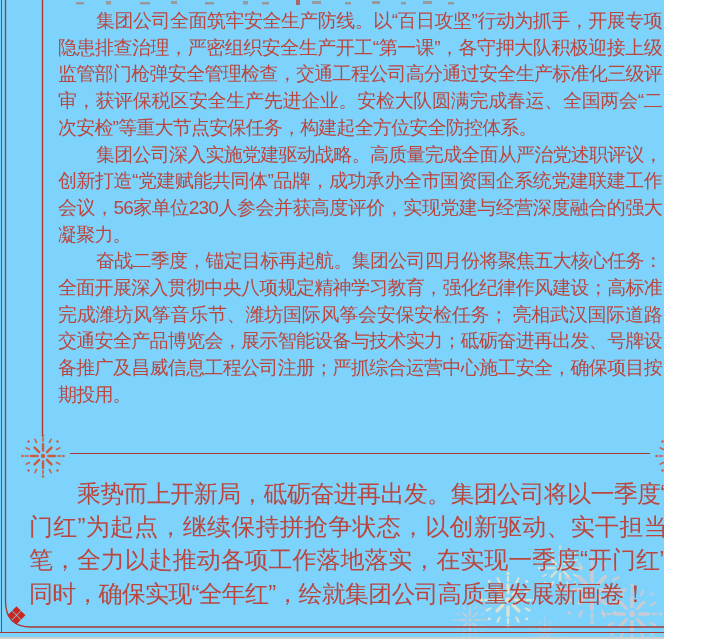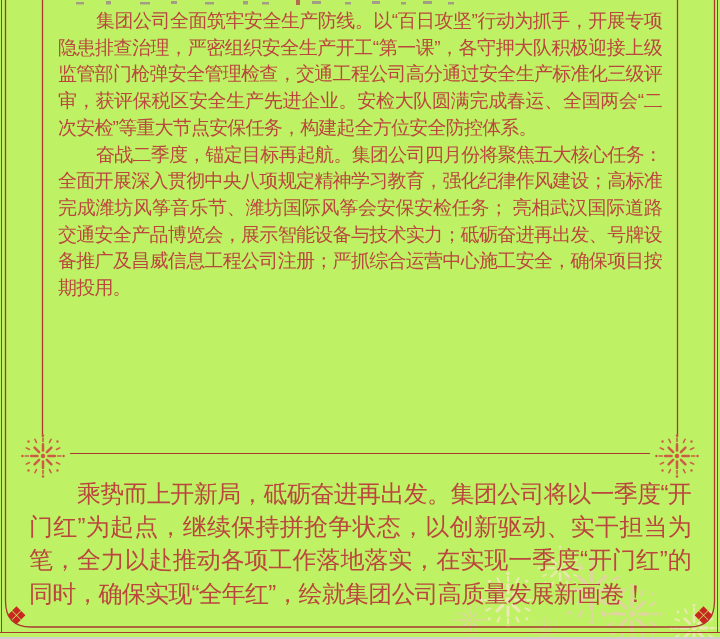--- a/index.html
+++ b/index.html
@@ -1,17 +1,17 @@
 <!DOCTYPE html>
 <html><head>
 <meta charset="utf-8">
 <style>
   html,body{margin:0;padding:0;background:#ffffff;}
   .page{
-    position:relative;width:720px;height:639px;background:#bef264;overflow:hidden;
+    position:relative;width:664px;height:639px;background:#7dd3fc;overflow:hidden;
     font-family:"Liberation Sans","DejaVu Sans",sans-serif;
   }
   
   .edge-line{position:absolute;background:#a63a31;}
   .outer-left{left:1px;top:0;width:1px;height:633px;}
   .outer-right{left:717px;top:0;width:1px;height:633px;}
   .outer-bottom{left:0;top:632px;width:720px;height:1px;}
   .page-bottom-gray{position:absolute;left:0;top:637px;width:720px;height:2px;background:#cfcfcf;}
   
   .layer{position:absolute;left:0;top:0;width:720px;height:639px;pointer-events:none;}
@@ -131,18 +131,19 @@
         <rect x="345" y="2" width="6" height="2.5"></rect>
       <rect x="372" y="1" width="8" height="3"></rect>
         <rect x="401" y="2" width="5" height="2.5"></rect>
       <rect x="423" y="1" width="9" height="3"></rect>
         <rect x="448" y="2" width="6" height="2.5"></rect>
     </g>
   </svg>
 
   <div class="article-body">
     <p>集团公司全面筑牢安全生产防线。以“百日攻坚”行动为抓手，开展专项隐患排查治理，严密组织安全生产开工“第一课”，各守押大队积极迎接上级监管部门枪弹安全管理检查，交通工程公司高分通过安全生产标准化三级评审，获评保税区安全生产先进企业。安检大队圆满完成春运、全国两会“二次安检”等重大节点安保任务，构建起全方位安全防控体系。</p>
+    <p>集团公司深入实施党建驱动战略。高质量完成全面从严治党述职评议，创新打造“党建赋能共同体”品牌，成功承办全市国资国企系统党建联建工作会议，56家单位230人参会并获高度评价，实现党建与经营深度融合的强大凝聚力。</p>
     <p>奋战二季度，锚定目标再起航。集团公司四月份将聚焦五大核心任务：全面开展深入贯彻中央八项规定精神学习教育，强化纪律作风建设；高标准完成潍坊风筝音乐节、潍坊国际风筝会安保安检任务； 亮相武汉国际道路交通安全产品博览会，展示智能设备与技术实力；砥砺奋进再出发、号牌设备推广及昌威信息工程公司注册；严抓综合运营中心施工安全，确保项目按期投用。</p>
   </div>
 
   <p class="closing-paragraph">乘势而上开新局，砥砺奋进再出发。集团公司将以一季度“开门红”为起点，继续保持拼抢争状态，以创新驱动、实干担当为笔，全力以赴推动各项工作落地落实，在实现一季度“开门红”的同时，确保实现“全年红”，绘就集团公司高质量发展新画卷！</p>
 
 </div>
 
 </body></html>

